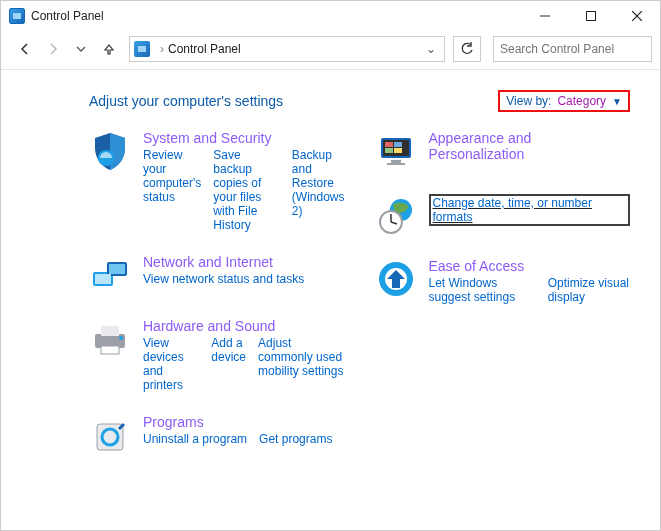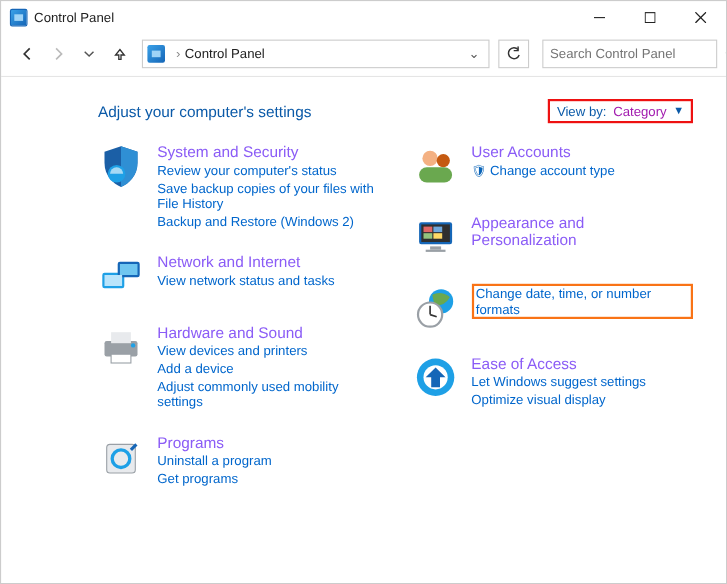--- a/index.html
+++ b/index.html
@@ -38,24 +38,24 @@
   .viewby .lbl { color:#0b5aa8; }
   .viewby .val { color:#a21caf; }
   .viewby .caret { color:#0b5aa8; font-size:10px; }
 
   .columns { display:flex; gap:30px; }
   .col { flex:1; display:flex; flex-direction:column; gap:22px; }
   .cat { display:flex; gap:12px; }
   .cat .icon { width:42px; height:42px; flex-shrink:0; }
   .cat .txt { display:flex; flex-direction:column; gap:2px; }
   .cat-title { color:#8b5cf6; font-size:14px; cursor:pointer; }
-  .tasks { display:flex; flex-direction:column; gap:2px; }
+  .tasks { display:flex; flex-direction:row; gap:12px; }
   .task { font-size:12px; }
   .task.shield::before { content:"🛡"; color:#0a64b8; font-size:11px; margin-right:3px; }
-  .hl { border:2px solid #f97316; padding:0 2px; display:inline-block; }
+  .hl { border:2px solid #404040; padding:0 2px; display:inline-block;text-decoration:underline; }
 
   svg { display:block; }
 </style>
 </head>
 <body>
 
 <div class="titlebar">
   <div class="app-icon"></div>
   <div class="title-text">Control Panel</div>
   <div class="spacer"></div>
@@ -206,35 +206,20 @@
             <span class="link task">Uninstall a program</span>
             <span class="link task">Get programs</span>
           </div>
         </div>
       </div>
 
     </div>
 
     <div class="col">
 
-      <div class="cat">
-        <div class="icon">
-          <svg viewBox="0 0 42 42">
-              <circle cx="16" cy="14" r="7" fill="#f4b183"></circle>
-              <circle cx="28" cy="16" r="6" fill="#c55a11"></circle>
-              <rect x="6" y="22" width="30" height="14" rx="7" fill="#6aa84f"></rect>
-            </svg>
-        </div>
-        <div class="txt">
-          <span class="cat-title">User Accounts</span>
-          <div class="tasks">
-            <span class="link task shield">Change account type</span>
-          </div>
-        </div>
-      </div>
 
       <div class="cat">
         <div class="icon">
           <svg viewBox="0 0 42 42">
               <rect x="6" y="8" width="30" height="20" rx="2" fill="#1566b7"></rect>
               <rect x="8" y="10" width="26" height="16" fill="#2f2f2f"></rect>
               <rect x="10" y="12" width="8" height="5" fill="#e06666"></rect>
               <rect x="19" y="12" width="8" height="5" fill="#6fa8dc"></rect>
               <rect x="10" y="18" width="8" height="5" fill="#93c47d"></rect>
               <rect x="19" y="18" width="8" height="5" fill="#ffd966"></rect>

